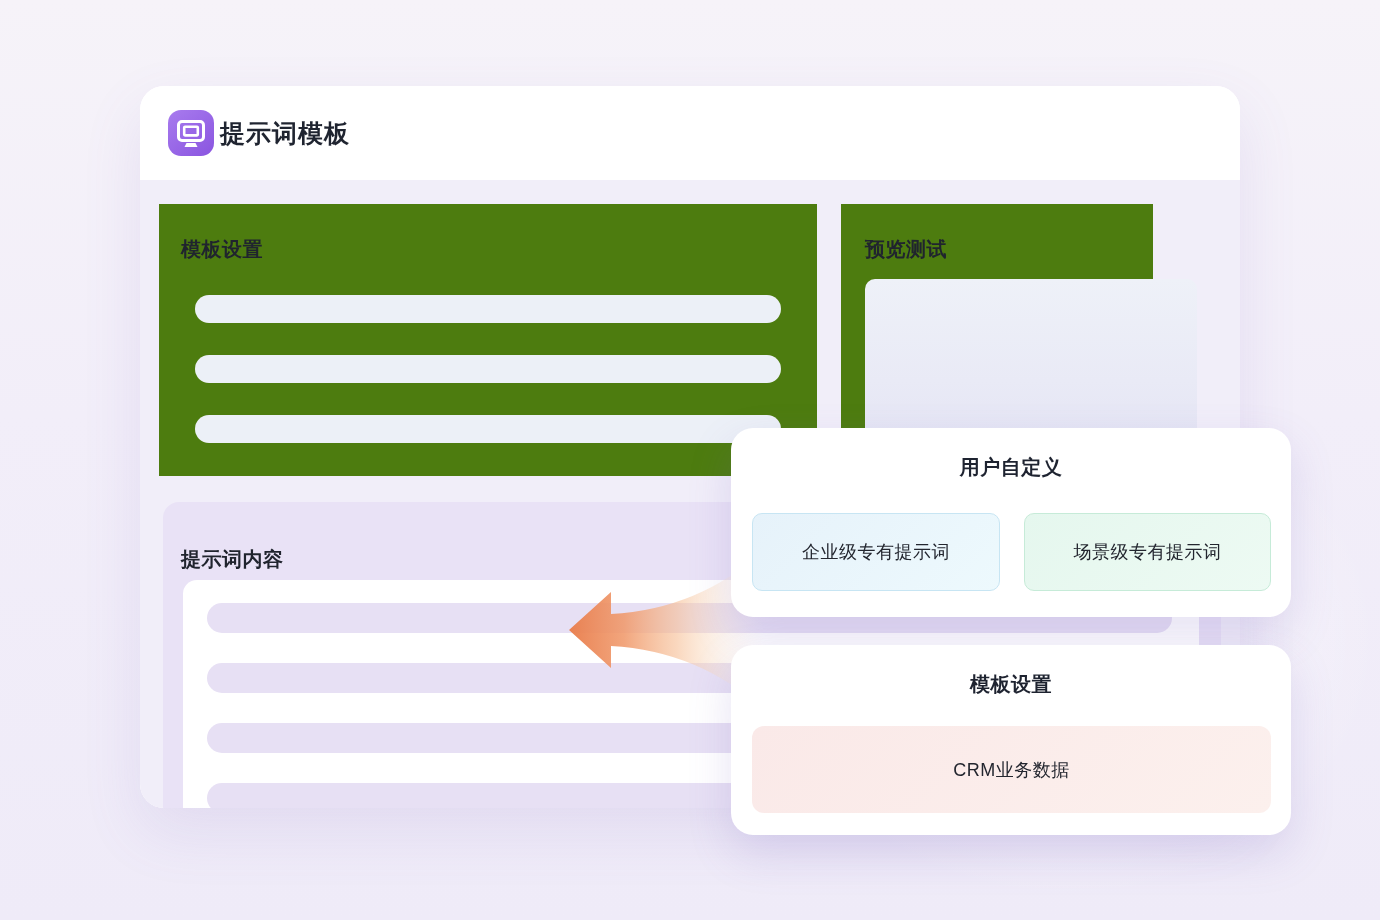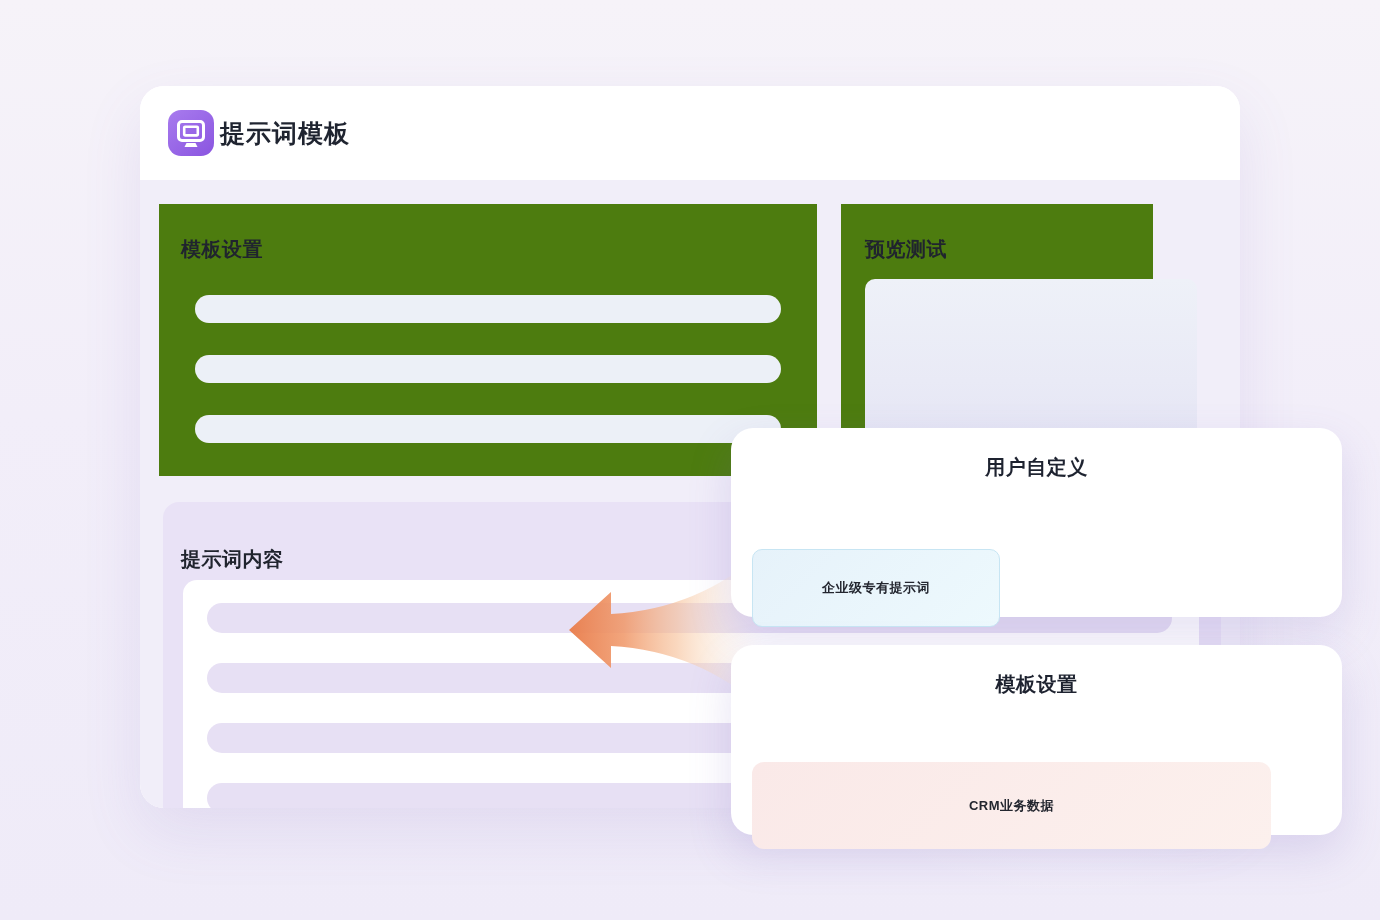--- a/index.html
+++ b/index.html
@@ -70,33 +70,33 @@
     position:absolute; left:24px; width:965px; height:30px; border-radius:15px; background:#E7E0F4;
   }
   .sk-purple.r1 { top:23px; } .sk-purple.r2 { top:83px; }
   .sk-purple.r3 { top:143px; } .sk-purple.r4 { top:203px; }
 
   
   .arrow-wrap { position:absolute; left:565px; top:545px; width:200px; height:170px; z-index:5; }
 
   
   .float-card {
-    position:absolute; left:731px; width:611px; background:#FFFFFF; border-radius:22px;
+    position:absolute; left:731px; width:560px; background:#FFFFFF; border-radius:22px;
     box-shadow:0 18px 44px rgba(118,96,190,.18); z-index:10;
   }
   .card-user-custom { top:428px; height:189px; }
   .card-data-call  { top:645px; height:190px; }
   .float-card-title {
     position:absolute; left:0; right:0; top:26px; text-align:center;
     font-size:20px; font-weight:700; letter-spacing:.5px; color:#1E2330;
   }
   .chip {
     position:absolute; display:flex; align-items:center; justify-content:center;
-    font-size:13px; font-weight:700; color:#23262F; letter-spacing:.5px;
-    border-radius:10px; cursor:pointer;margin-top:36px;
+    font-size:18px; font-weight:400; color:#23262F; letter-spacing:.5px;
+    border-radius:10px; cursor:pointer;
   }
   .chip-blue {
     left:21px; top:85px; width:248px; height:78px;
     background:linear-gradient(135deg,#E6F2FA 0%,#EDF9FD 100%);
     border:1px solid #C7E5F3;
   }
   .chip-green {
     left:293px; top:85px; width:247px; height:78px;
     background:linear-gradient(135deg,#E5F7EE 0%,#EDFAF3 100%);
     border:1px solid #C6EBD8;
@@ -163,20 +163,21 @@
           <stop offset="1" stop-color="#FFF4E8" stop-opacity="0"></stop>
         </linearGradient>
       </defs>
       <path d="M4 85 L46 47 L46 69 Q135 64 200 4 L200 166 Q135 106 46 101 L46 123 Z" fill="url(#arrowGrad)"></path>
     </svg>
   </div>
 
   <div class="float-card card-user-custom">
     <div class="float-card-title">用户自定义</div>
     <div class="chip chip-blue">企业级专有提示词</div>
+    <div class="chip chip-green">场景级专有提示词</div>
   </div>
 
   <div class="float-card card-data-call">
     <div class="float-card-title">模板设置</div>
     <div class="chip chip-pink">CRM业务数据</div>
   </div>
 
 </div>
 
 </body></html>

